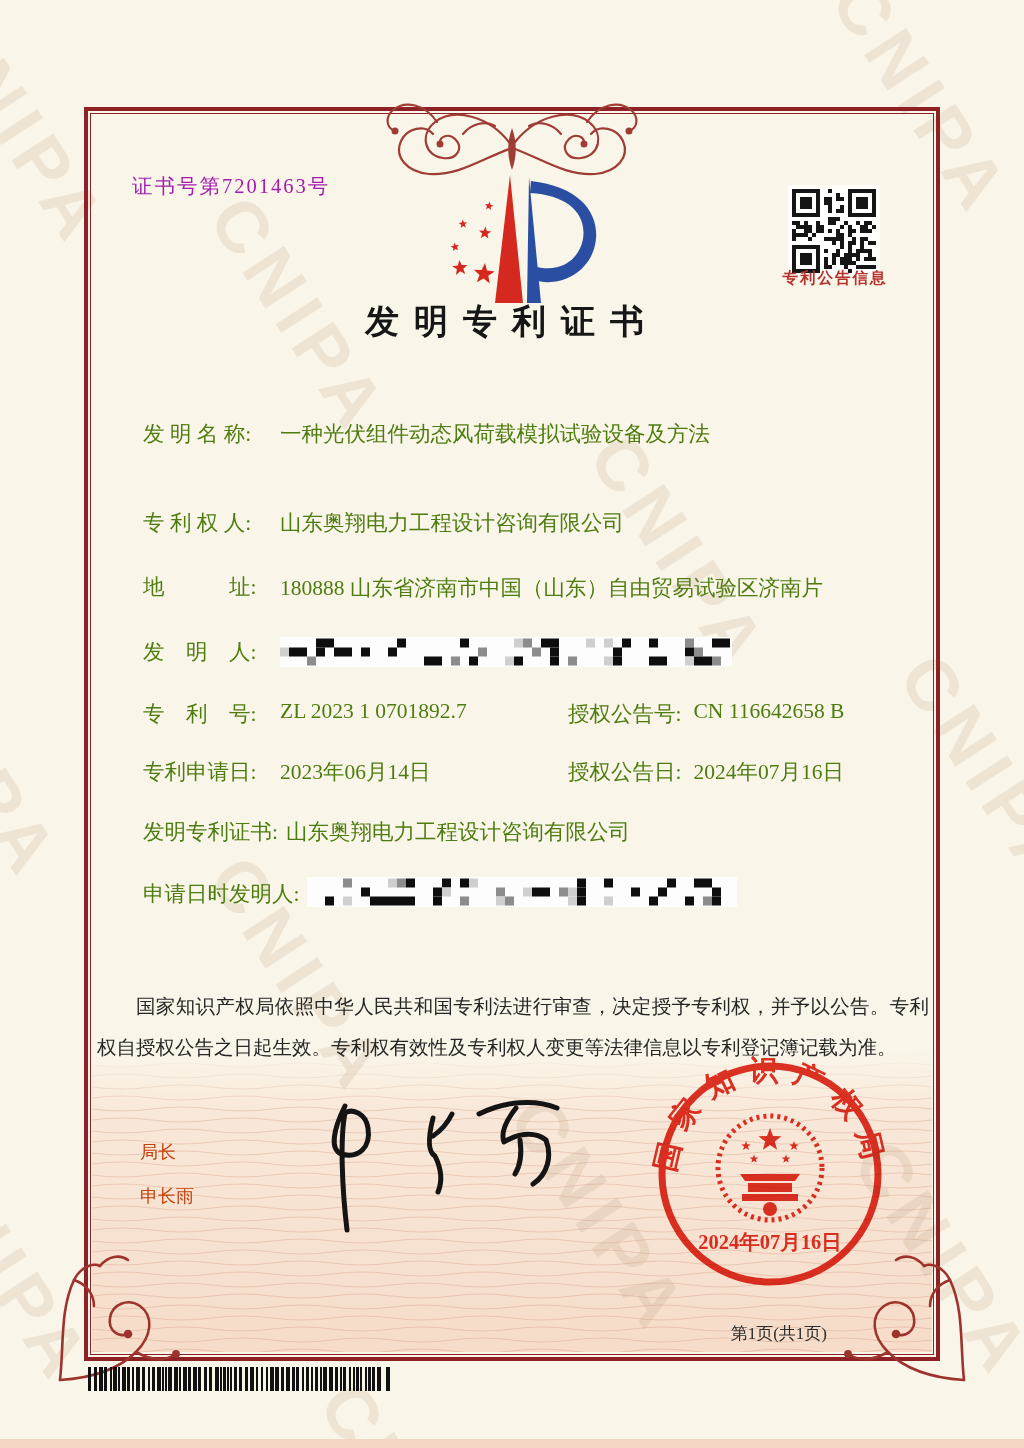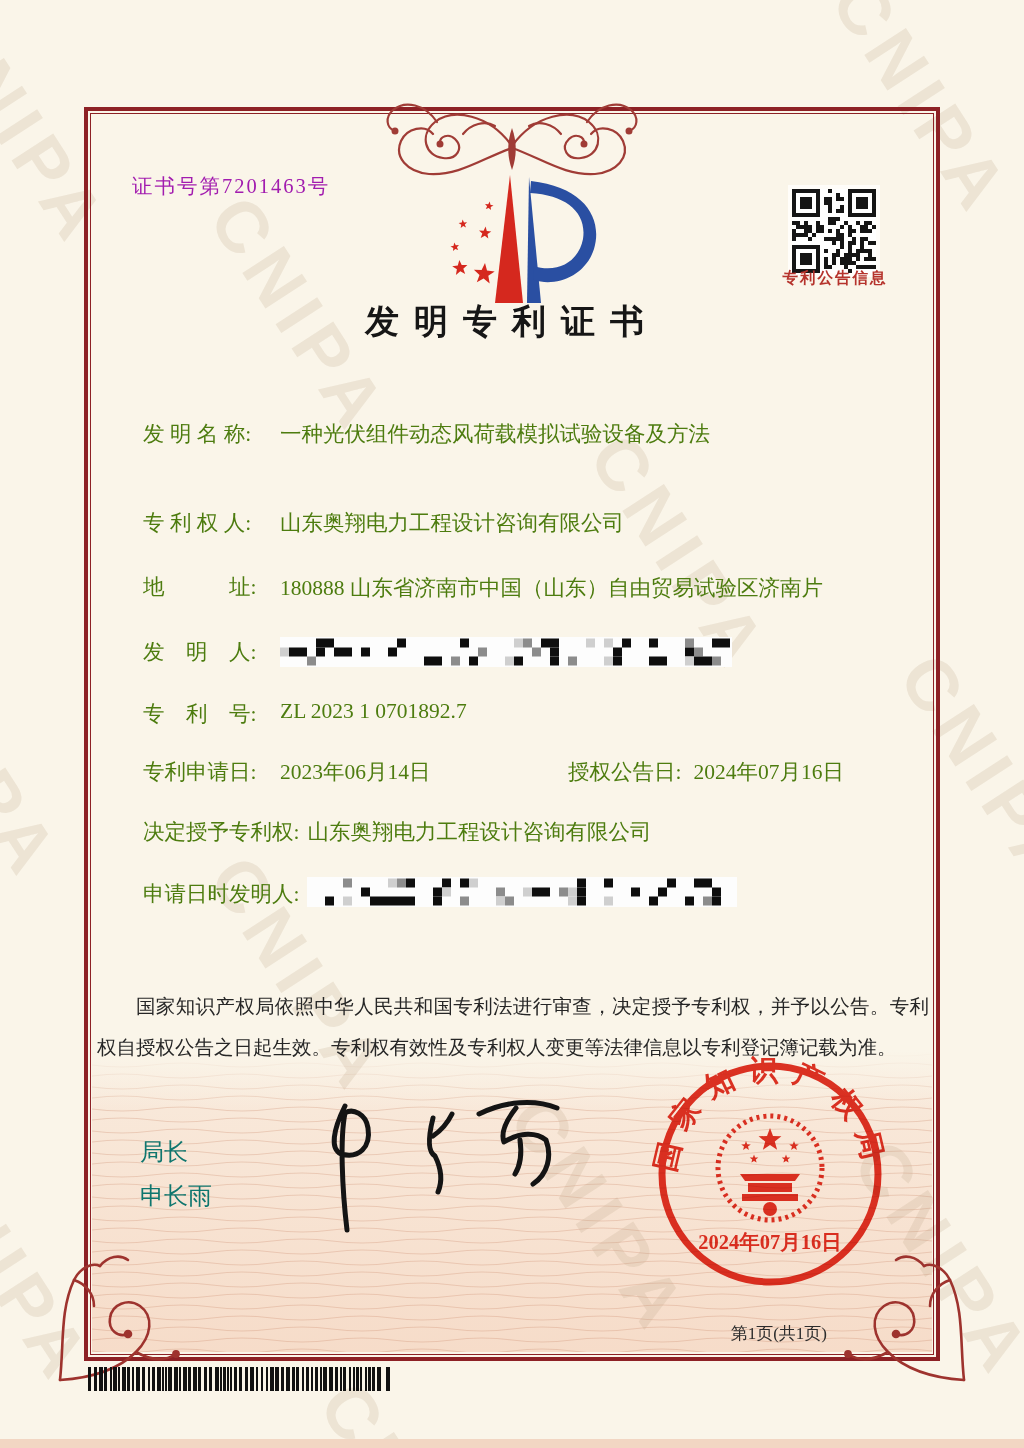--- a/index.html
+++ b/index.html
@@ -53,21 +53,21 @@
   .redact{vertical-align:-6px;background:#fdfdfd;}
   
   .statement{
     position:absolute;left:97px;top:966px;width:832px;z-index:5;
     font-size:19.5px;line-height:2.12;text-indent:2em;text-align:justify;color:#262626;
   }
   
   .director{
     position:absolute;left:140px;top:1130px;z-index:5;
     font-family:"Liberation Sans","DejaVu Sans",sans-serif;
-    font-size:24px;line-height:44px;color:#0f766e;
+    font-size:18px;line-height:44px;color:#c2410c;
   }
   .sign{position:absolute;left:283px;top:1076px;z-index:6;}
   .seal{position:absolute;left:652px;top:1056px;z-index:6;mix-blend-mode:multiply;opacity:.96;}
   
   .page-info{position:absolute;left:0;top:1322px;width:827px;text-align:right;font-size:17px;color:#2c2c2c;z-index:5;}
   .barcode{position:absolute;left:88px;top:1367px;z-index:5;line-height:0;}
 </style>
 </head>
 <body>
 
@@ -367,31 +367,34 @@
       <rect x="414" y="19.5" width="9" height="9" fill="#0e0e0e"></rect>
       <rect x="423" y="19.5" width="9" height="9" fill="#0e0e0e"></rect>
       <rect x="432" y="1.5" width="9" height="9" fill="#0e0e0e"></rect>
       <rect x="432" y="19.5" width="9" height="9" fill="#8c8c8c"></rect>
       <rect x="441" y="1.5" width="9" height="9" fill="#0e0e0e"></rect>
     </svg>
 </div>
 
 <div class="row" style="top:699px">
   <span class="lbl">专　利　号:</span><span class="val">ZL 2023 1 0701892.7</span>
+  <span class="col2">
+    <span>授权公告号:</span><span class="val">CN 116642658 B</span>
+  </span>
 </div>
 
 <div class="row" style="top:757px">
   <span class="lbl">专利申请日:</span><span class="val">2023年06月14日</span>
   <span class="col2">
     <span>授权公告日:</span><span class="val">2024年07月16日</span>
   </span>
 </div>
 
 <div class="row" style="top:817px">
-  <span>决定授予专利权:</span><span class="val m8">山东奥翔电力工程设计咨询有限公司</span>
+  <span>发明专利证书:</span><span class="val m8">山东奥翔电力工程设计咨询有限公司</span>
 </div>
 
 <div class="row" style="top:877px">
   <span>申请日时发明人:</span><svg class="redact m8" width="430" height="30">
       <rect x="18" y="19.5" width="9" height="9" fill="#0e0e0e"></rect>
       <rect x="36" y="1.5" width="9" height="9" fill="#8c8c8c"></rect>
       <rect x="36" y="19.5" width="9" height="9" fill="#cfcfcf"></rect>
       <rect x="54" y="10.5" width="9" height="9" fill="#0e0e0e"></rect>
       <rect x="63" y="19.5" width="9" height="9" fill="#0e0e0e"></rect>
       <rect x="72" y="19.5" width="9" height="9" fill="#0e0e0e"></rect>

